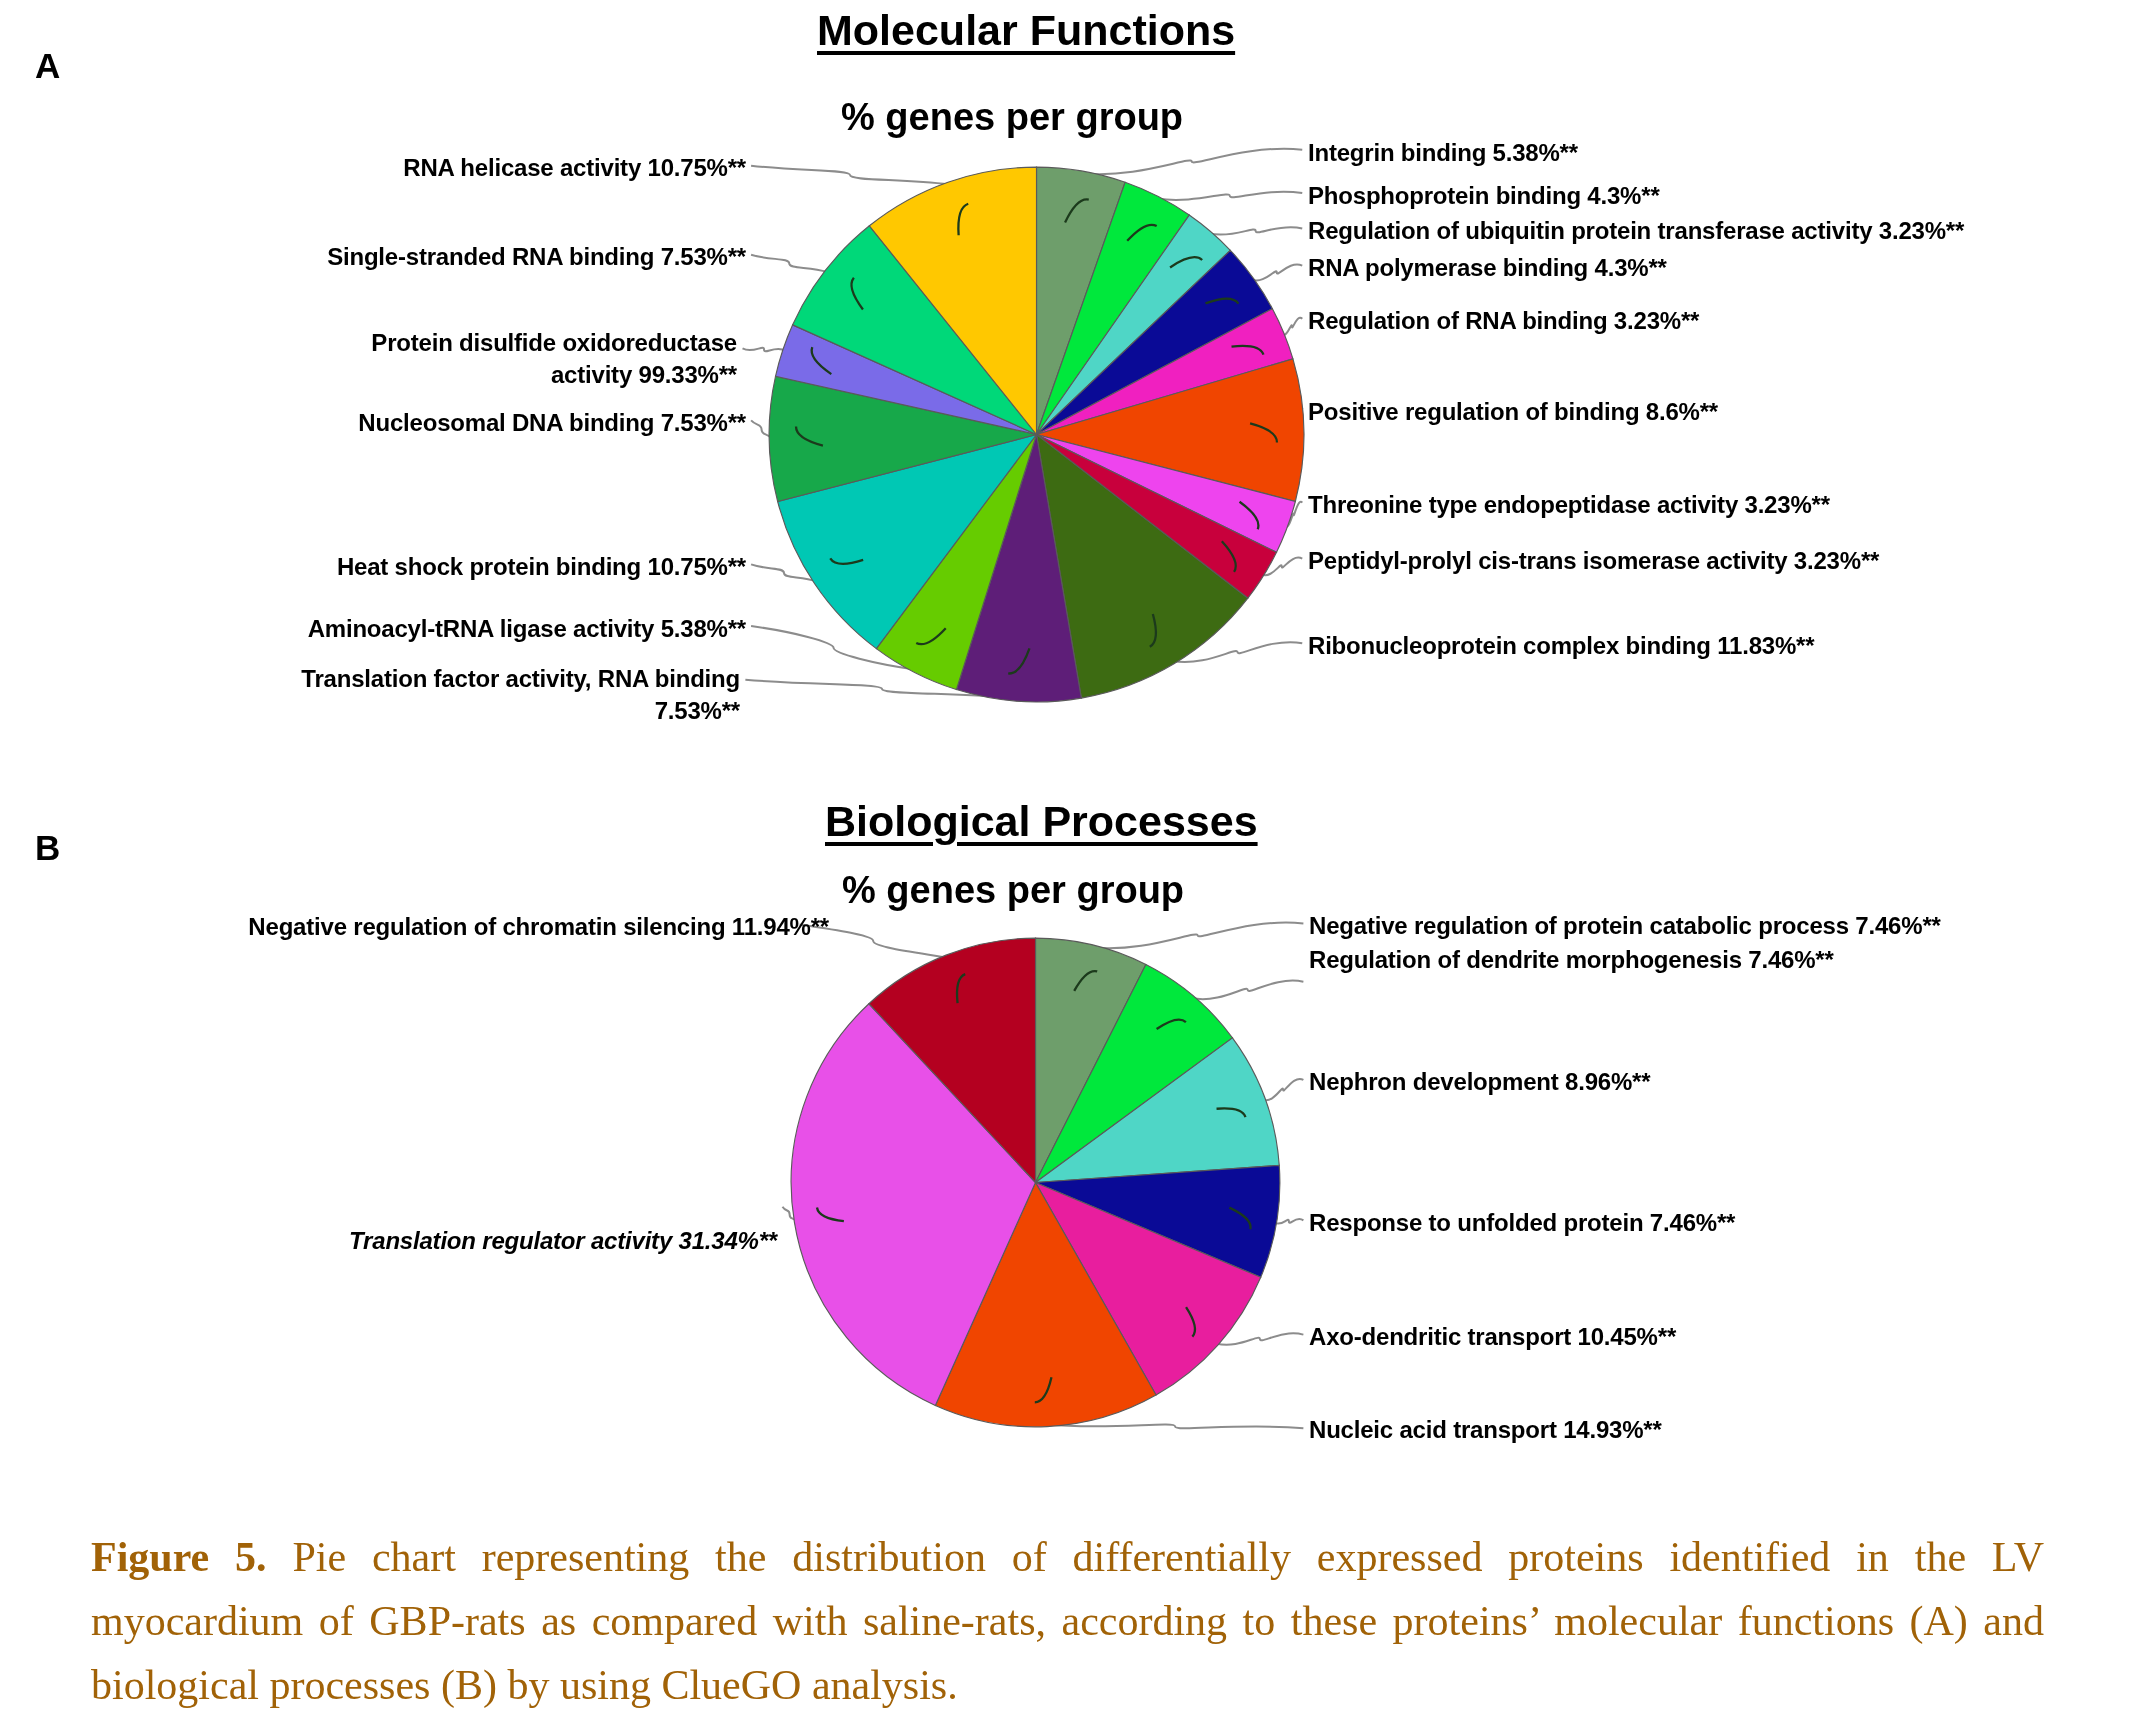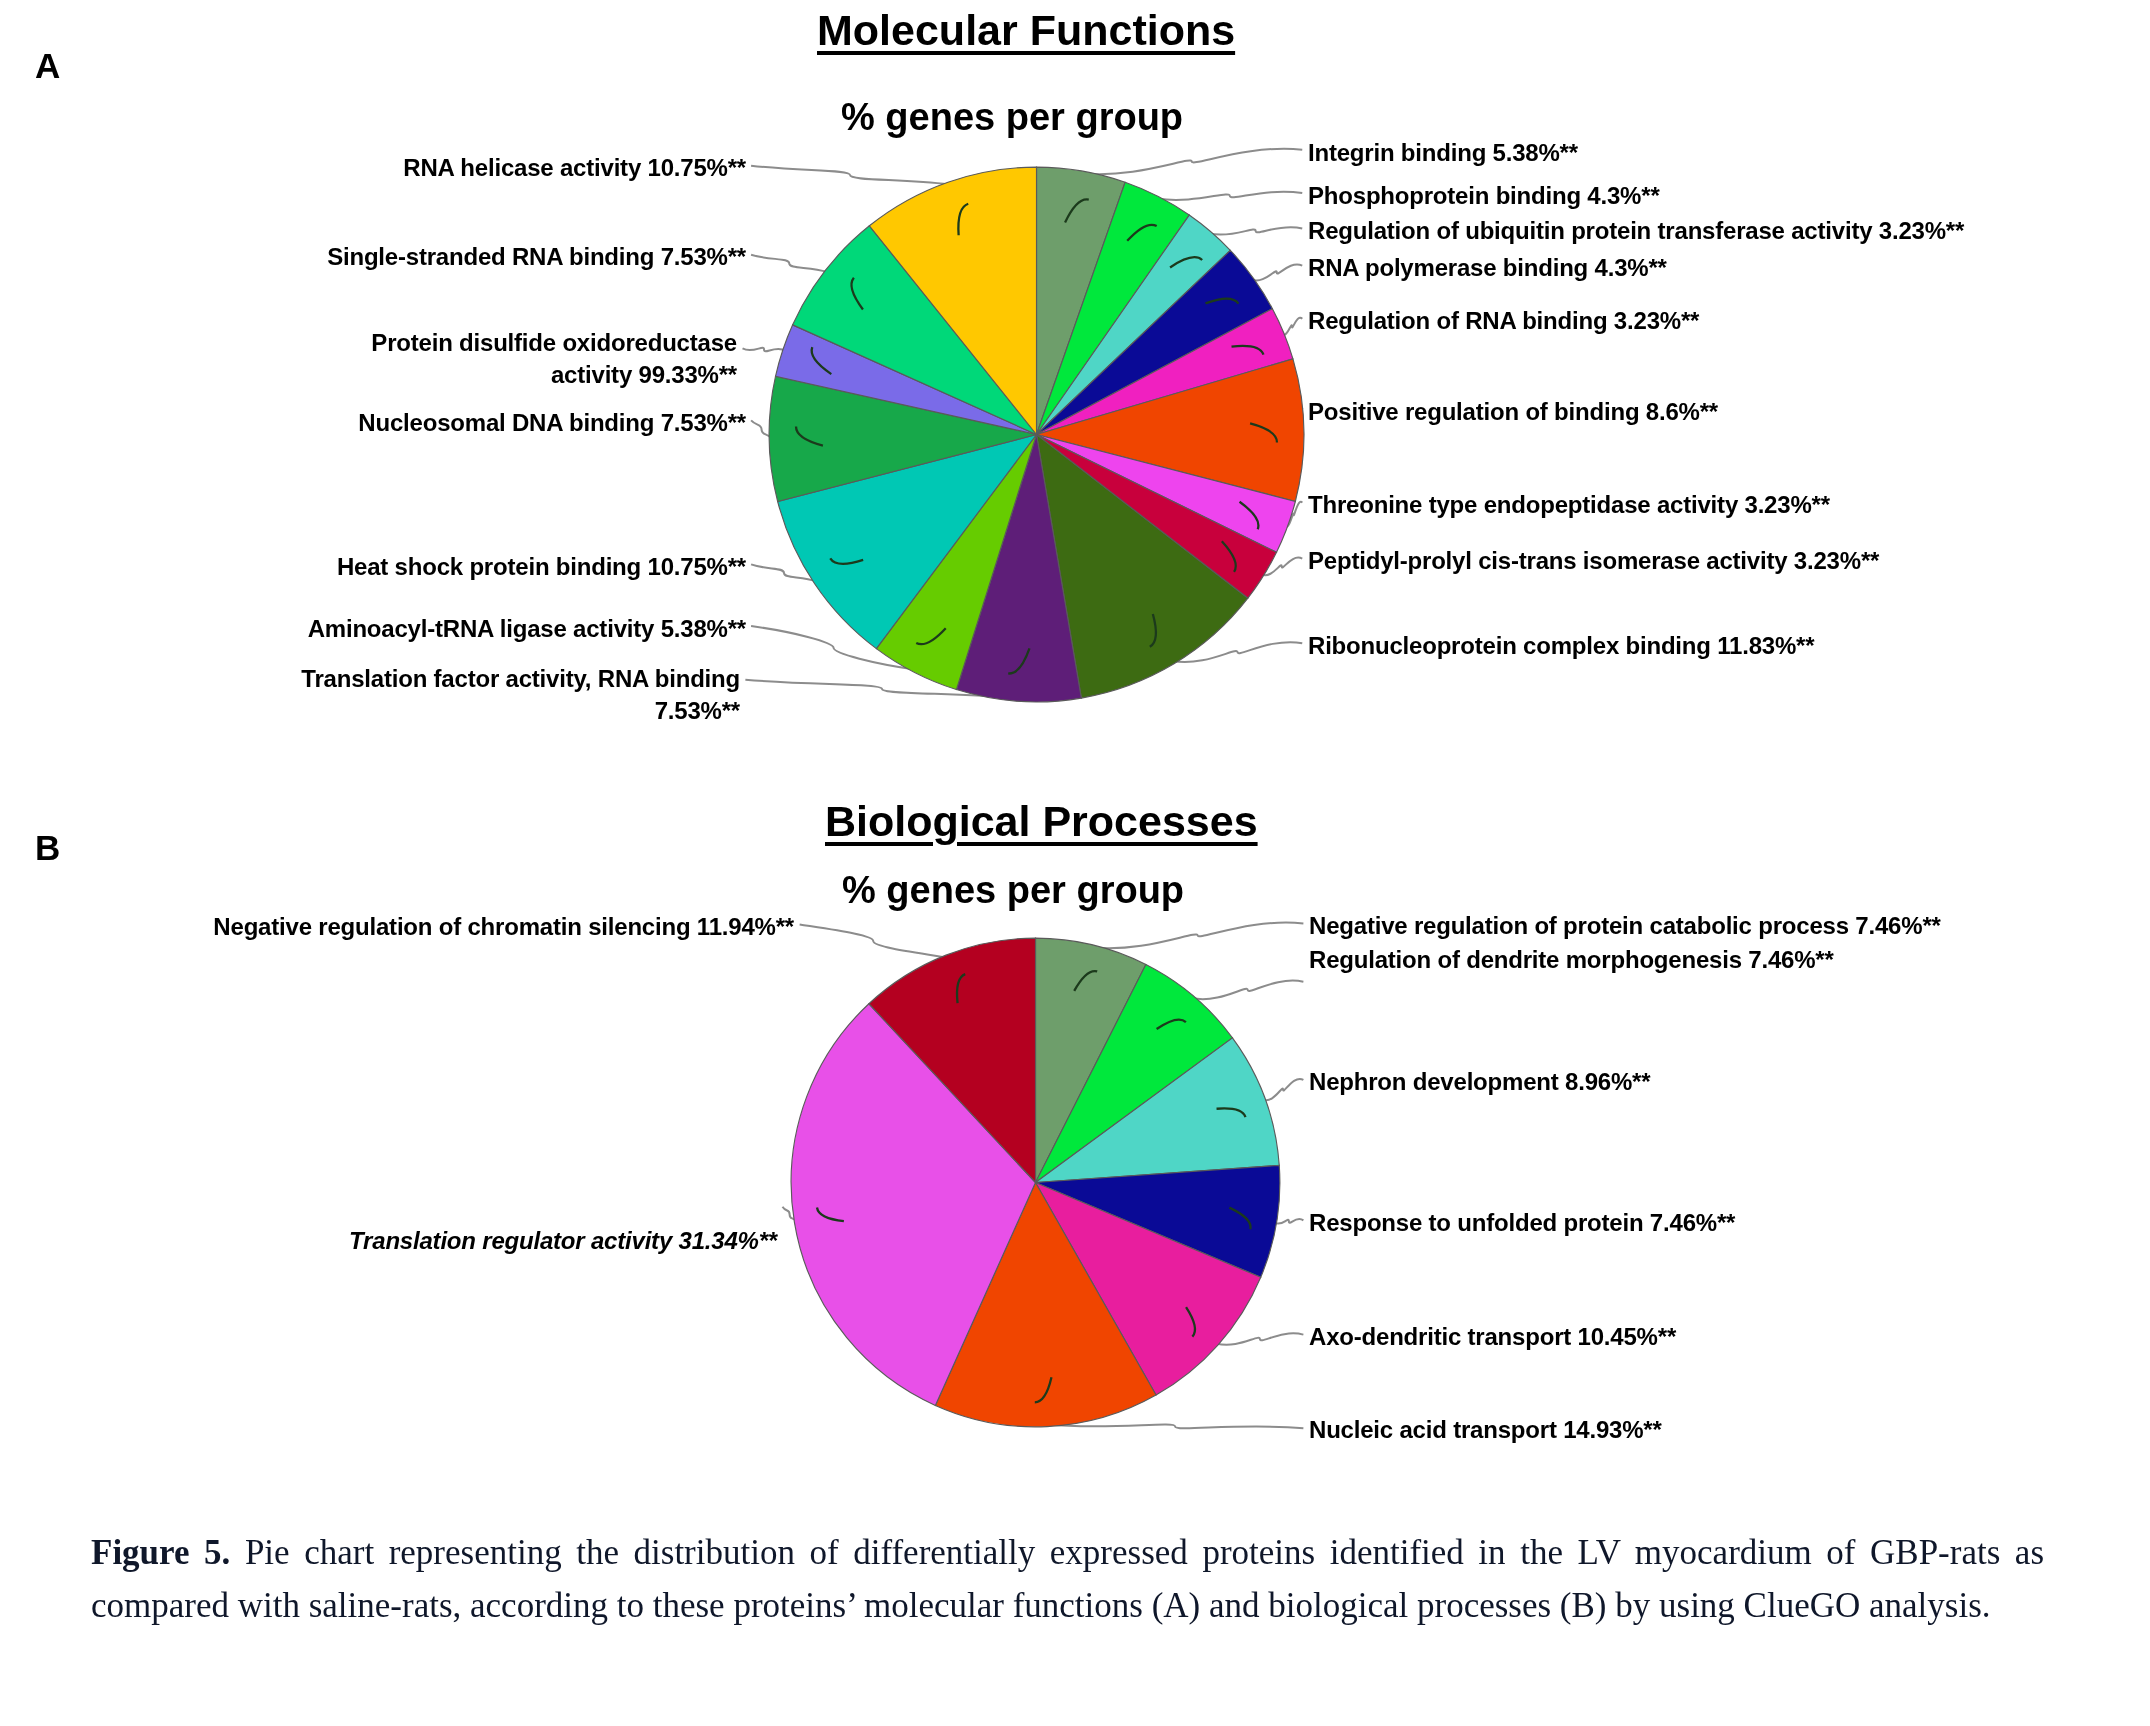--- a/index.html
+++ b/index.html
@@ -56,23 +56,23 @@
   svg.pie-svg, svg.leader-svg {
     position: absolute;
     overflow: visible;
   }
   .caption {
     position: absolute;
     left: 91px;
     top: 1526px;
     width: 1953px;
     font-family: "Liberation Serif", serif;
-    font-size: 35px;
+    font-size: 42px;
     line-height: 1.52;
-    color: #0f172a;
+    color: #a16207;
     text-align: justify;
   }
   .caption b { font-weight: bold; }
 </style>
 </head>
 <body>
 
 <div class="panel-letter" style="left:35px; top:46px;">A</div>
 
 <div class="chart-title" style="left:817px; top:5.7px;">Molecular Functions</div>
@@ -194,20 +194,20 @@
 
 <div id="labels-b-right">
     <div class="lbl right" style="left: 1309px; top: 913px;">Negative regulation of protein catabolic process 7.46%**</div>
     <div class="lbl right" style="left: 1309px; top: 947px;">Regulation of dendrite morphogenesis 7.46%**</div>
     <div class="lbl right" style="left: 1309px; top: 1069px;">Nephron development 8.96%**</div>
     <div class="lbl right" style="left: 1309px; top: 1210px;">Response to unfolded protein 7.46%**</div>
     <div class="lbl right" style="left: 1309px; top: 1324px;">Axo-dendritic transport 10.45%**</div>
     <div class="lbl right" style="left: 1309px; top: 1417px;">Nucleic acid transport 14.93%**</div>
   </div>
 <div id="labels-b-left">
-    <div class="lbl left" style="right: 1357px; top: 914px; text-align: center;">Negative regulation of chromatin silencing 11.94%**</div>
+    <div class="lbl left" style="right: 1322px; top: 914px; text-align: center;">Negative regulation of chromatin silencing 11.94%**</div>
     <div class="lbl left" style="right: 1374px; top: 1228px; font-style: italic;">Translation regulator activity 31.34%**</div>
   </div>
 
 <div class="caption">
   <b>Figure 5.</b><span> Pie chart representing the distribution of differentially expressed proteins identified in the LV myocardium of GBP-rats as compared with saline-rats, according to these proteins’ molecular functions (A) and biological processes (B) by using ClueGO analysis.</span>
 </div>
 
 
 </body></html>

